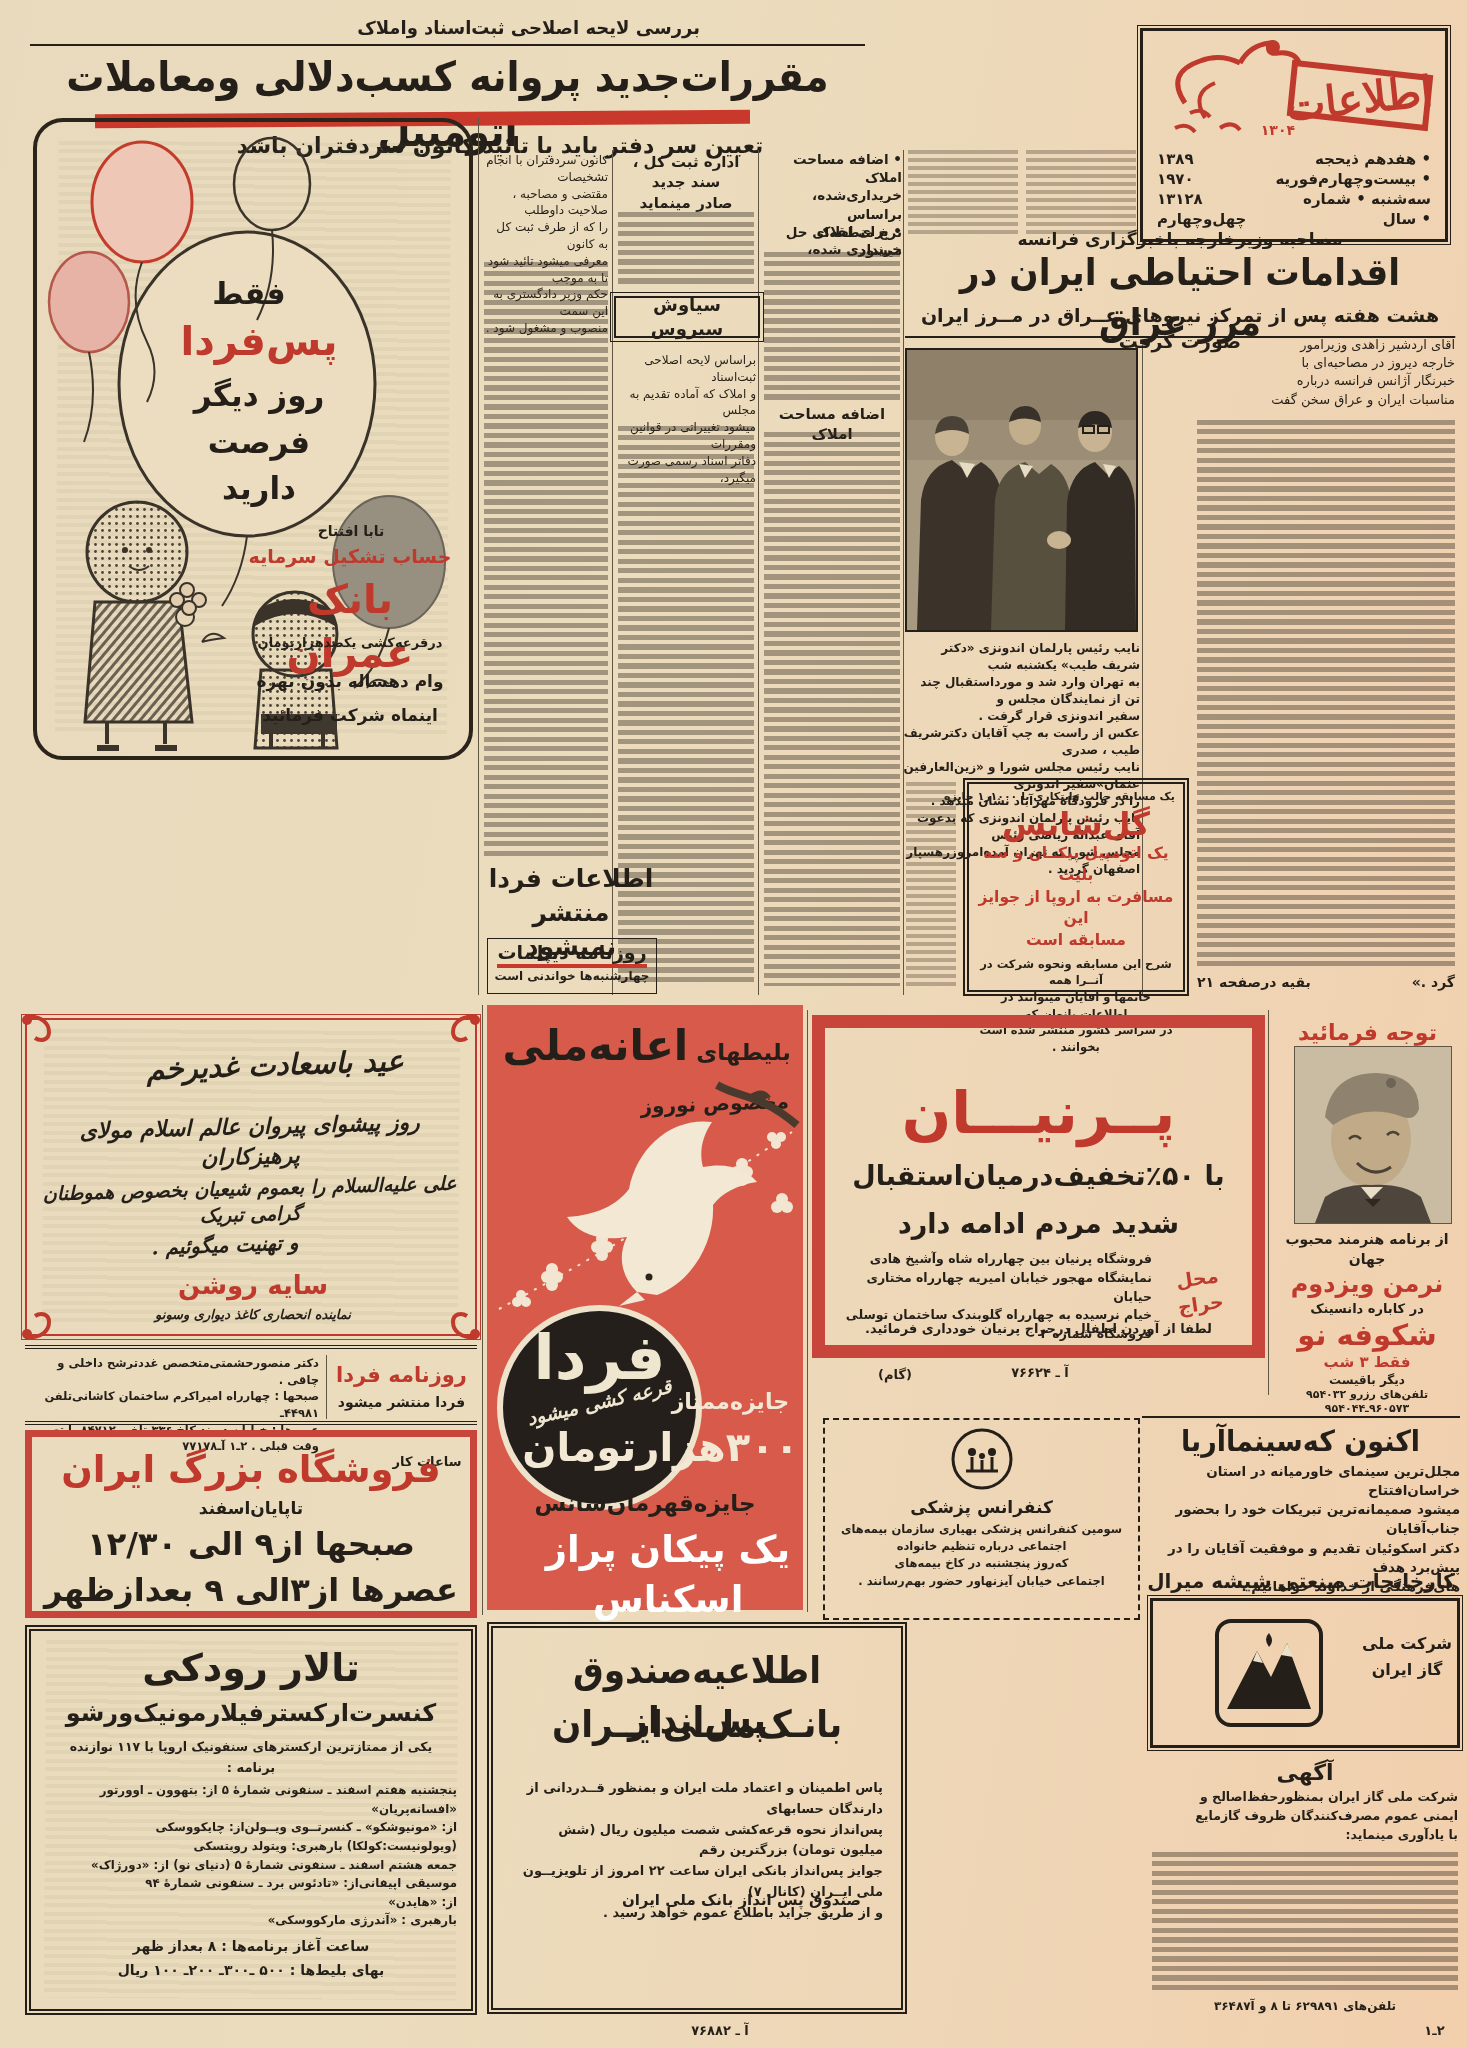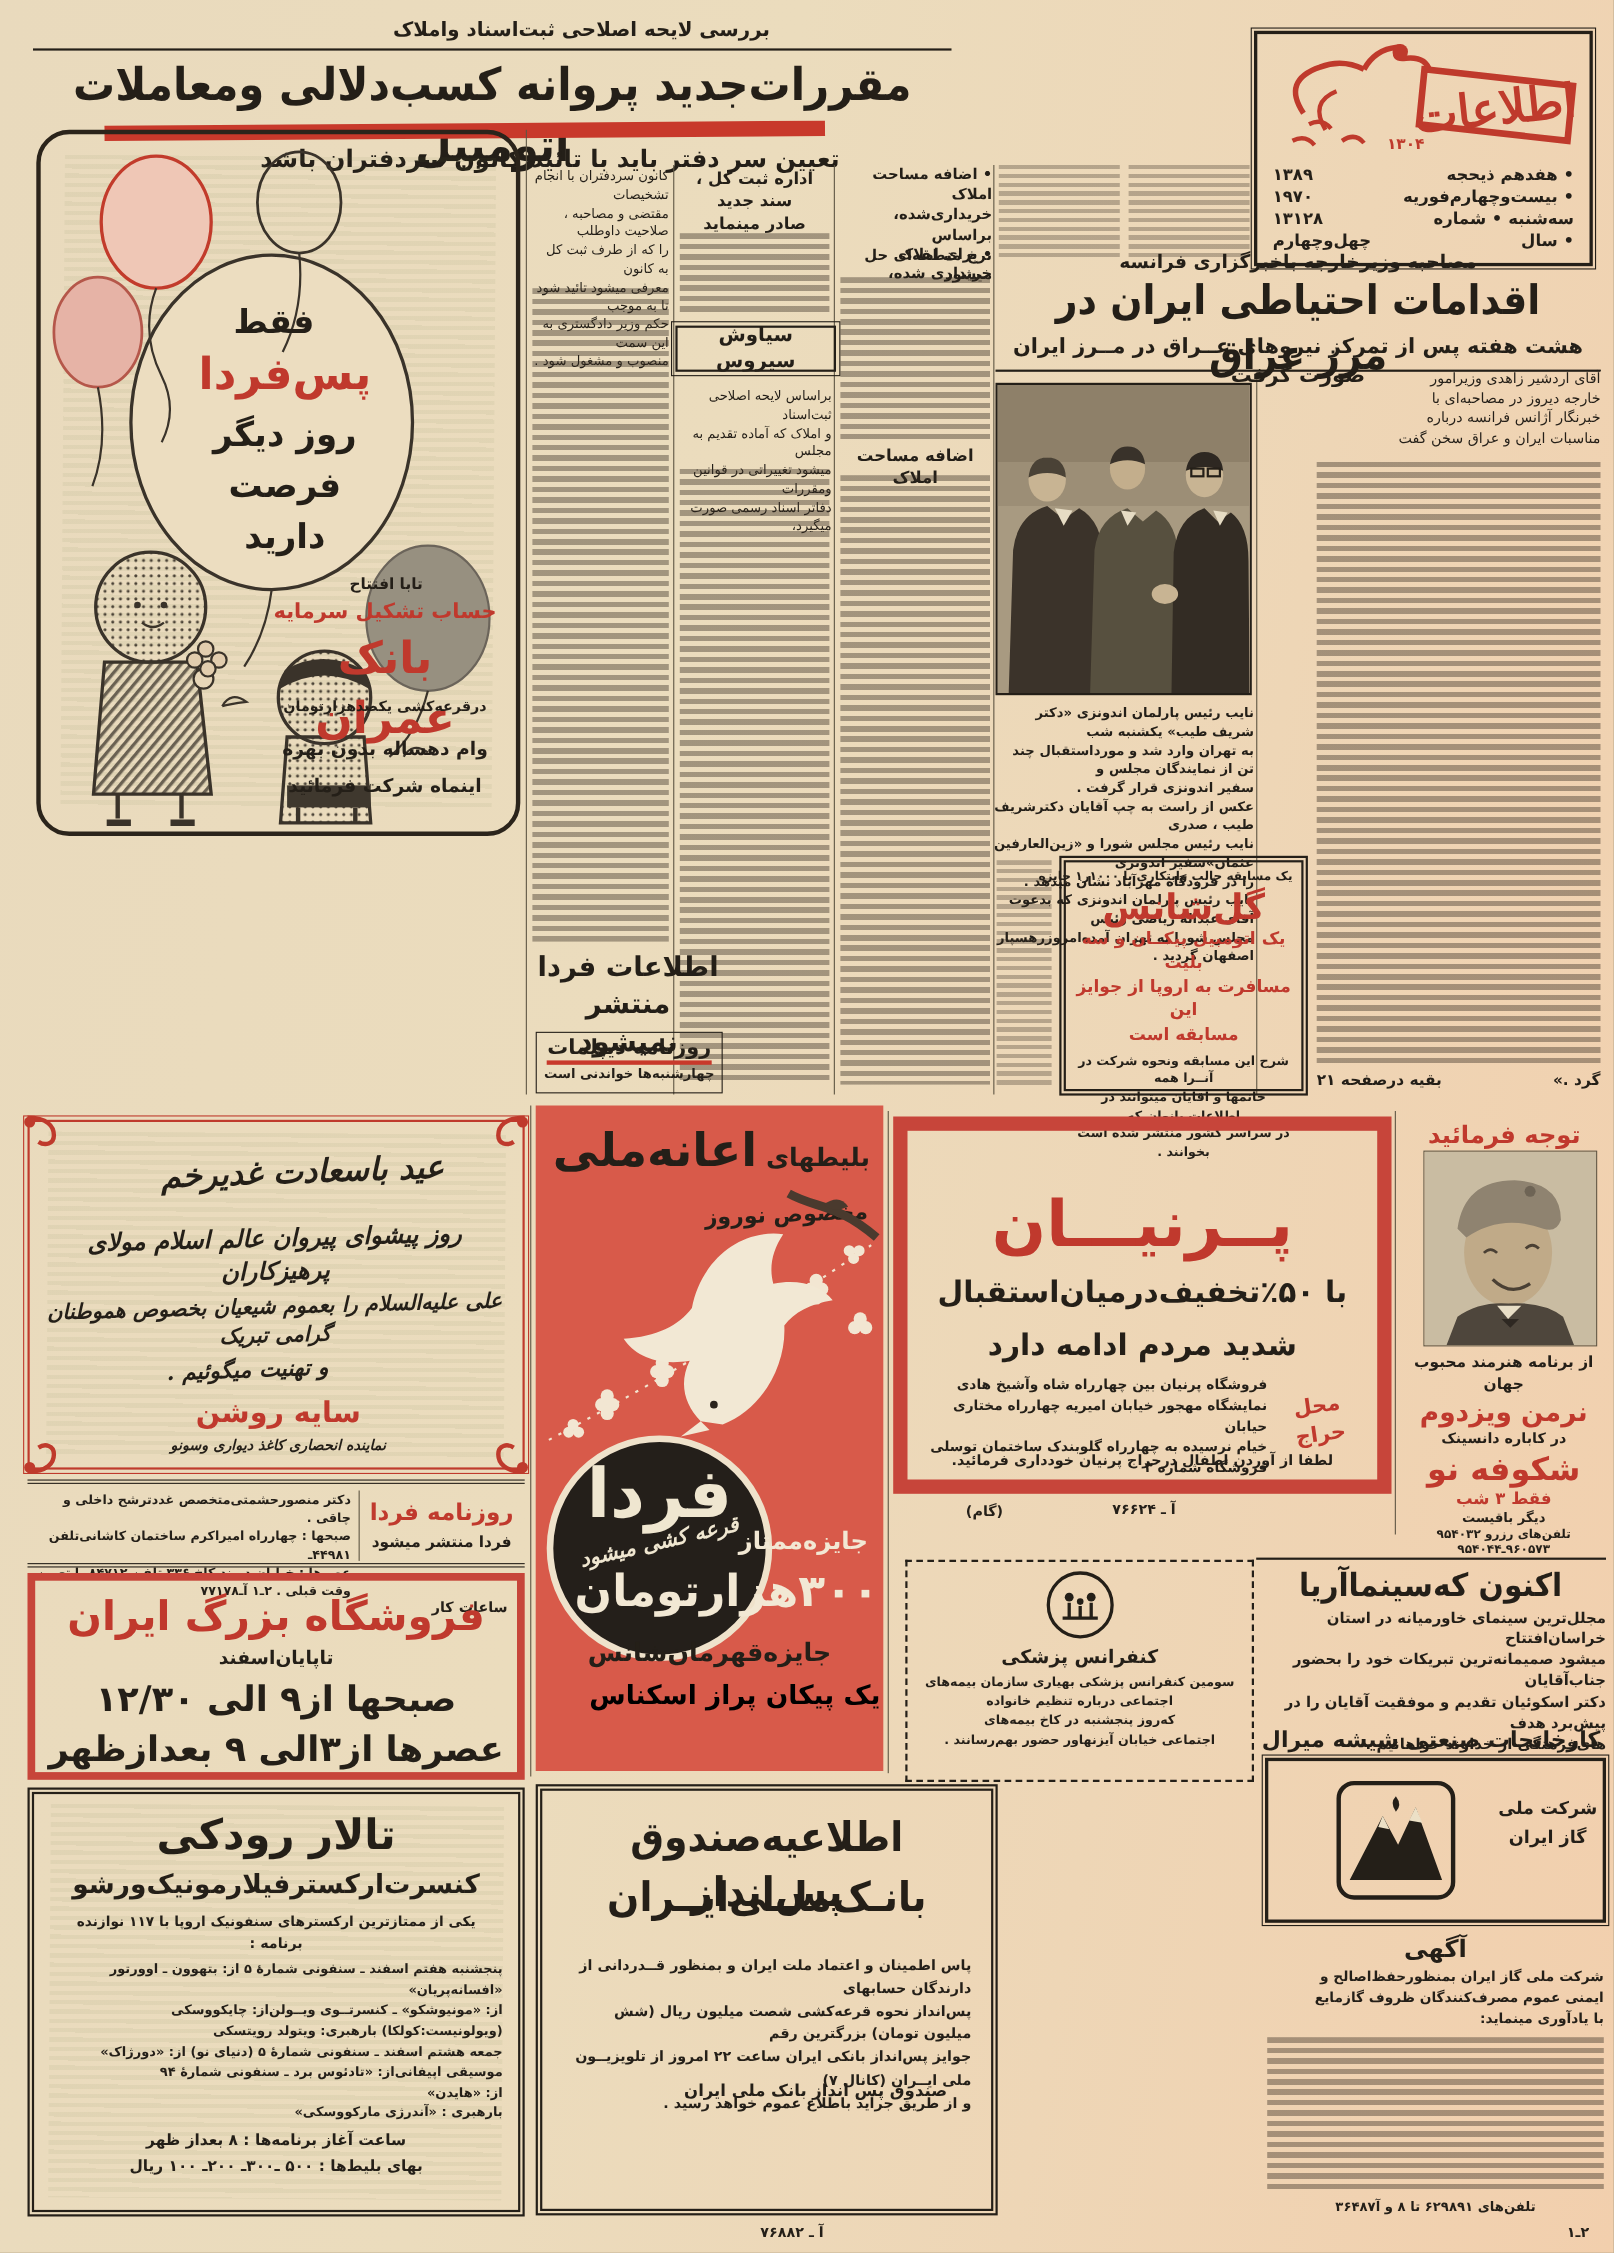--- a/index.html
+++ b/index.html
@@ -294,21 +294,21 @@
       <circle cx="162" cy="200" r="3.5" fill="#2b241c"></circle>
       <path d="M150 215 l-18 14 l26 -6 z" fill="#f2e8d4"></path>
     </svg>
     <div class="box" style="position:absolute;left:10px;top:300px;width:205px;height:205px;border-radius:50%;background:#241f1a;border:6px solid #efe2cb;text-align:center;">
       <div class="t" style="position:static;color:#efe6d0;font-size:62px;line-height:1.5;">فردا</div>
       <div class="t serifit" style="position:static;color:#efe6d0;font-size:19px;transform:rotate(-13deg);margin-top:-14px;">قرعه کشی میشود</div>
     </div>
     <div class="t" style="top:382px;right:14px;width:120px;font-size:22px;color:#f2e8d4;text-align:right;">جایزه‌ممتاز</div>
     <div class="t" style="top:415px;right:4px;width:230px;font-size:40px;color:#f2e8d4;">۳۰۰هزارتومان</div>
     <div class="t" style="top:483px;left:0;width:316px;font-size:23px;color:#241f18;">جایزه‌قهرمان‌شانس</div>
-    <div class="t" style="top:520px;left:0;width:362px;font-size:24px;color:#000000;">یک پیکان پراز اسکناس</div>
+    <div class="t" style="top:520px;left:0;width:362px;font-size:37px;color:#ffffff;">یک پیکان پراز اسکناس</div>
   </div>
 
   <div class="vrule" style="left:807px;top:1010px;height:602px;"></div>
   <div class="box" style="left:812px;top:1015px;width:453px;height:343px;border:13px solid #c7453a;">
     <div class="t red" style="top:46px;left:0;width:427px;font-size:58px;letter-spacing:4px;">پــرنیـــان</div>
     <div class="t" style="top:130px;left:0;width:427px;font-size:27px;">با ۵۰٪تخفیف‌درمیان‌استقبال</div>
     <div class="t" style="top:178px;left:0;width:427px;font-size:27px;">شدید مردم ادامه دارد</div>
     <div class="t red" style="top:238px;right:8px;width:90px;font-size:19px;transform:rotate(-8deg);">محل حراج</div>
     <div class="t rt" style="top:222px;right:100px;width:322px;font-size:12.5px;line-height:1.5;">فروشگاه پرنیان بین چهارراه شاه وآشیخ هادی
 نمایشگاه مهجور خیابان امیریه چهارراه مختاری حیابان

